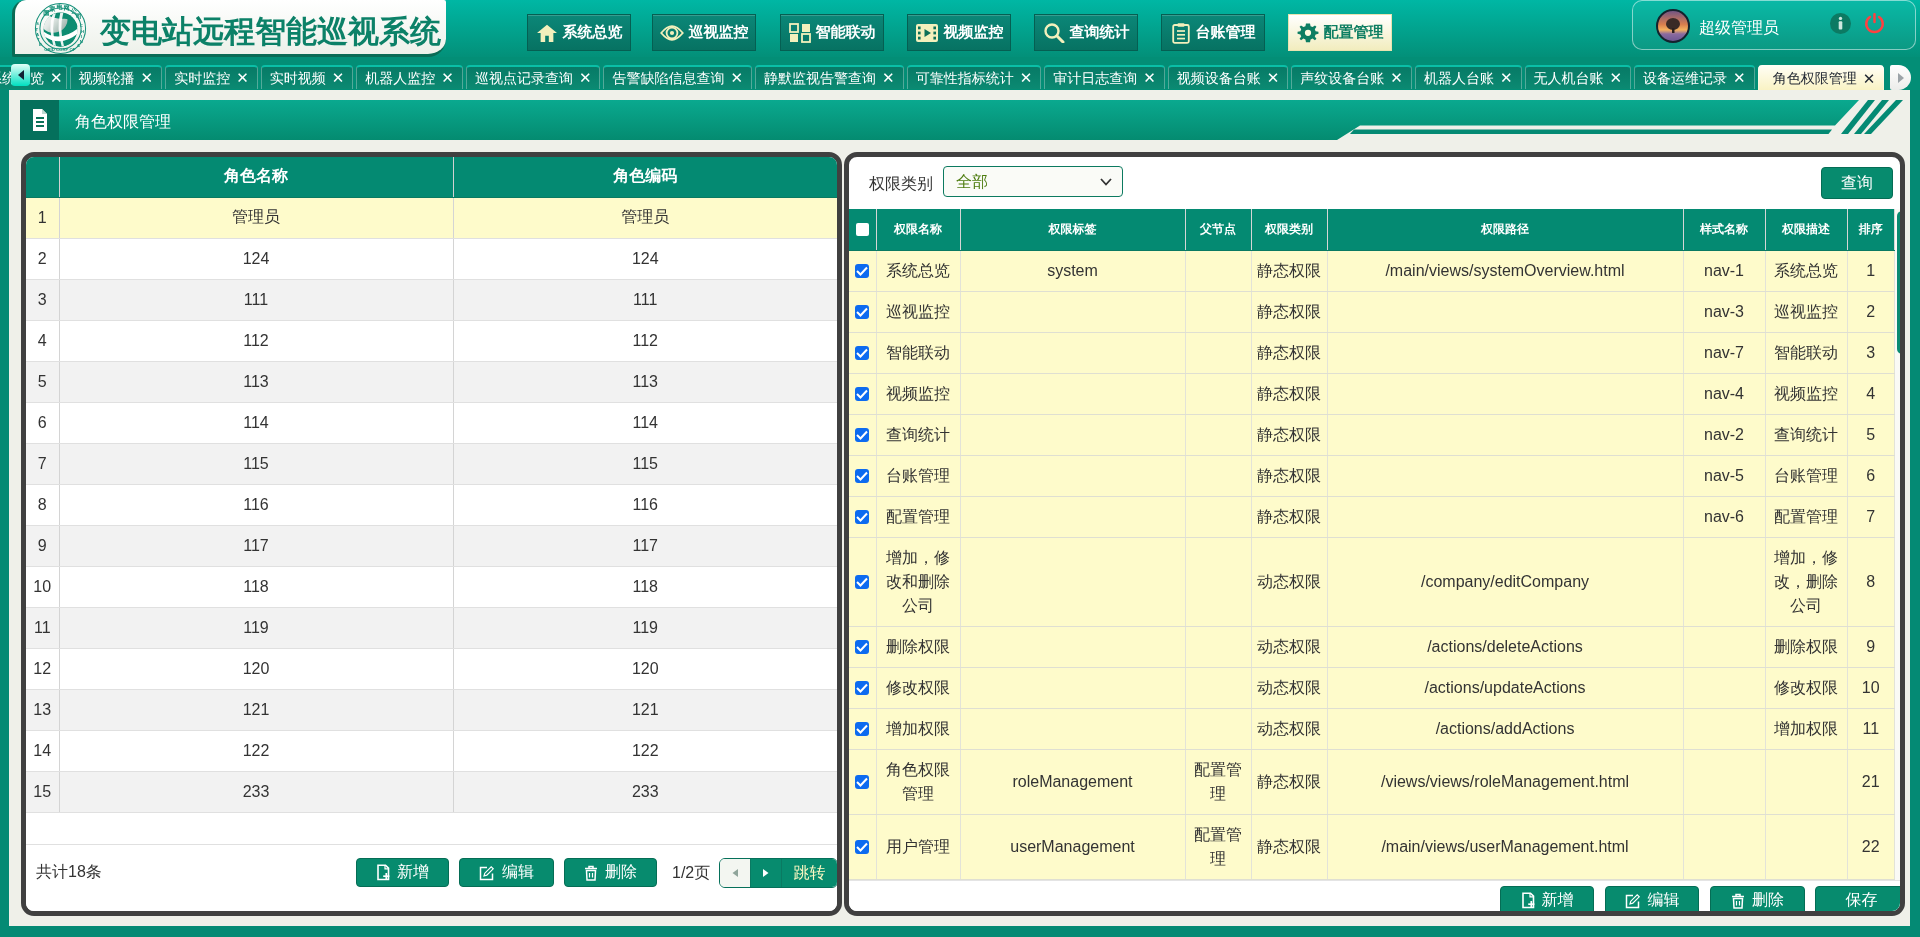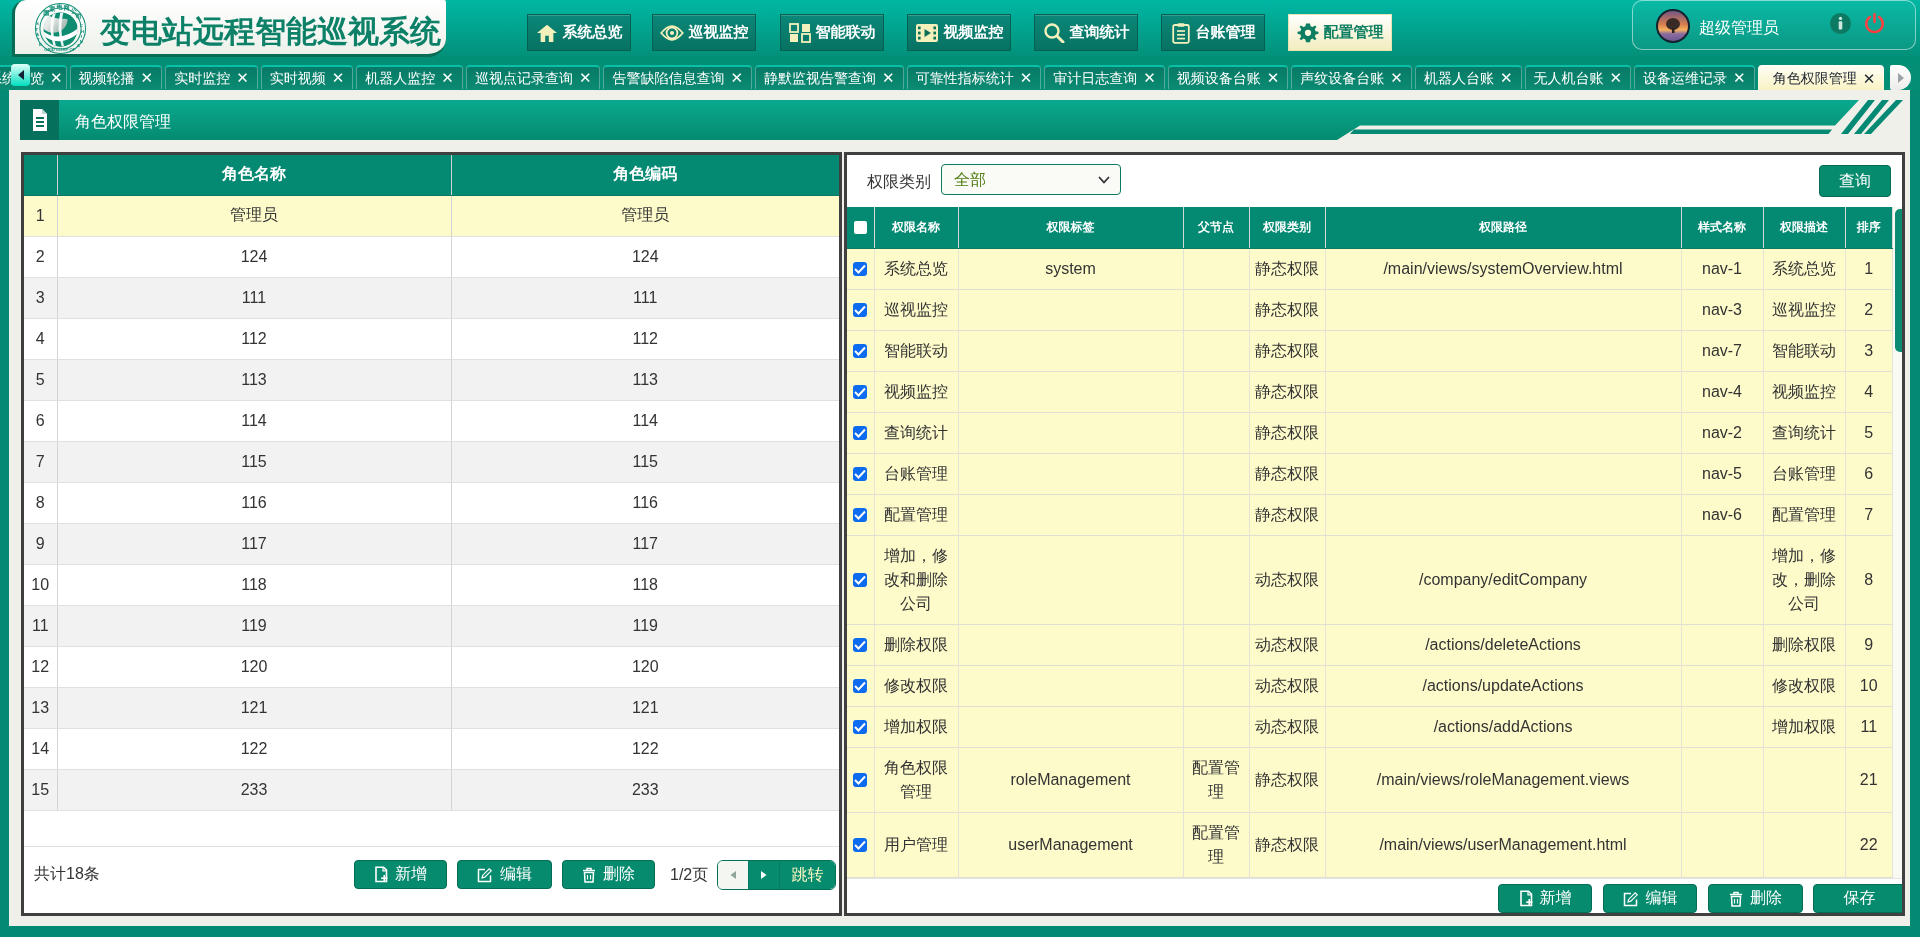--- a/index.html
+++ b/index.html
@@ -15,21 +15,21 @@
 #tabbar{position:absolute;left:0;top:57px;width:1920px;height:33px;background:#038E76;overflow:hidden}
 #tabs{position:absolute;left:-26px;top:8px;display:flex;gap:3px}
 .tab{height:24px;line-height:19px;padding:0 8px;font-size:14px;color:#fff;background:linear-gradient(180deg,#077A66,#0B8A72);border-top:2px solid #0ABFA7;border-left:1px solid rgba(255,255,255,.3);border-right:1px solid rgba(255,255,255,.3);border-radius:4px 4px 0 0;white-space:nowrap;display:flex;align-items:center}
 .tab .x{margin-left:6px;font-size:15px;color:#fff;line-height:20px}
 .tab.active{background:linear-gradient(180deg,#FFFEF2,#F9F2C4);border-top-color:#FFFFF4;color:#222833;height:25px}
 .tab:first-child{padding-left:13px;padding-right:3px}
 .tab.active{padding-left:14px}
 .tab.active .x{color:#222833}
 .tscroll{position:absolute;top:7px;width:19px;height:22px;background:linear-gradient(180deg,#E2FFF8,#00DFC0);border-radius:4px;display:flex;align-items:center;justify-content:center}
 #content{position:absolute;left:9px;top:90px;width:1901px;height:836px;background:#EFF0E9}
-.card{position:absolute;background:#fff;border:3px solid #404040;border-radius:0;overflow:hidden}
+.card{position:absolute;background:#fff;border:5px solid #404040;border-radius:13px;overflow:hidden}
 table{border-collapse:collapse;table-layout:fixed;width:100%}
 td,th{overflow:hidden}
 #ltable th{background:#048A72;color:#fff;font-size:16px;font-weight:bold;height:40px;border-bottom:1px solid #0A7A62}
 #ltable td{height:41px;font-size:16px;color:#333;text-align:center;border-bottom:1px solid #E0E0E0}
 #ltable .c0{border-right:1px solid #D4D4D4}
 #ltable .c1{border-right:1px solid #D4D4D4}
 #ltable tr.sel td{background:#FEFBCB}
 #ltable th.c0,#ltable th.c1{border-right-color:rgba(0,0,0,.18)}
 #ltable tr.odd td{background:#F2F2F2}
 .lfoot{position:absolute;left:0;bottom:0;width:100%;height:67px;border-top:1px solid #E0E0E0;background:#fff}
@@ -514,21 +514,21 @@
             <td>11</td>
           </tr>
           <tr>
             <td><span class="cbb"><svg width="12" height="10" viewBox="0 0 12 10">
                   <path d="M1 5 L4.5 8.5 L11 1.5" fill="none" stroke="#fff" stroke-width="2"></path>
                 </svg></span></td>
             <td>角色权限管理</td>
             <td>roleManagement</td>
             <td>配置管理</td>
             <td>静态权限</td>
-            <td>/main/views/roleManagement.views</td>
+            <td>/views/views/roleManagement.html</td>
             <td></td>
             <td></td>
             <td>21</td>
           </tr>
           <tr>
             <td><span class="cbb"><svg width="12" height="10" viewBox="0 0 12 10">
                   <path d="M1 5 L4.5 8.5 L11 1.5" fill="none" stroke="#fff" stroke-width="2"></path>
                 </svg></span></td>
             <td>用户管理</td>
             <td>userManagement</td>

